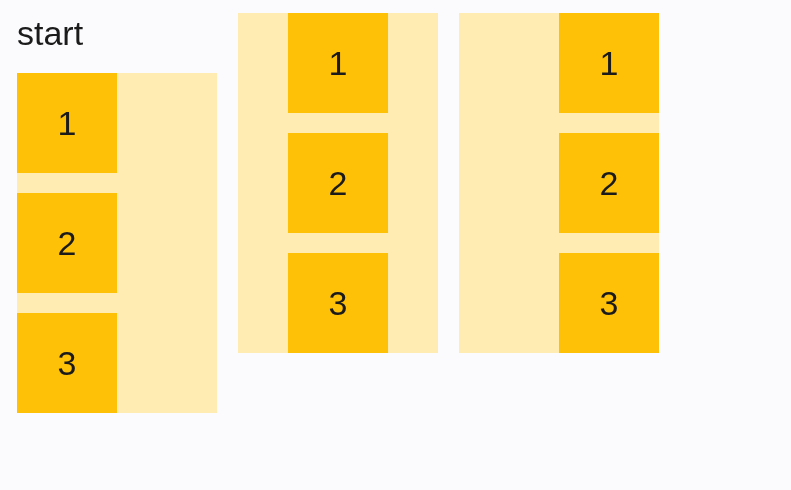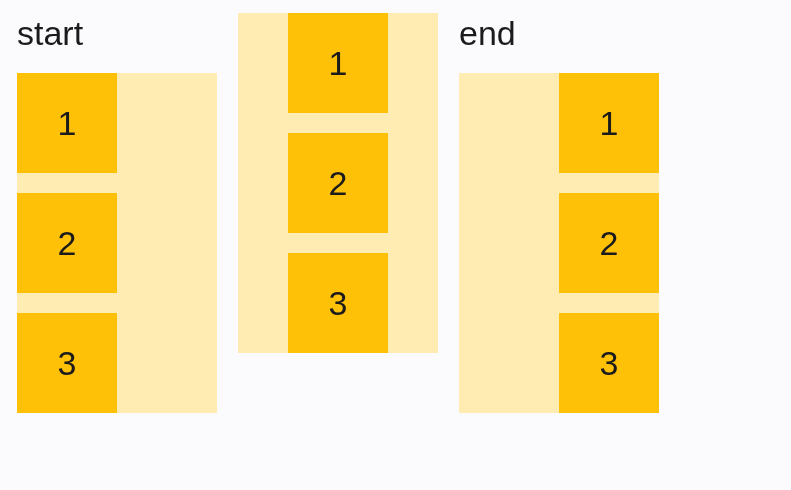--- a/index.html
+++ b/index.html
@@ -73,21 +73,20 @@
 
     <section class="group">
       <div class="container center">
         <div class="item">1</div>
         <div class="item">2</div>
         <div class="item">3</div>
       </div>
     </section>
 
     <section class="group">
-      <h2 class="group-label">end</h2>
       <div class="container end">
         <div class="item">1</div>
         <div class="item">2</div>
         <div class="item">3</div>
       </div>
     </section>
 
   </div>
 </div>
 

